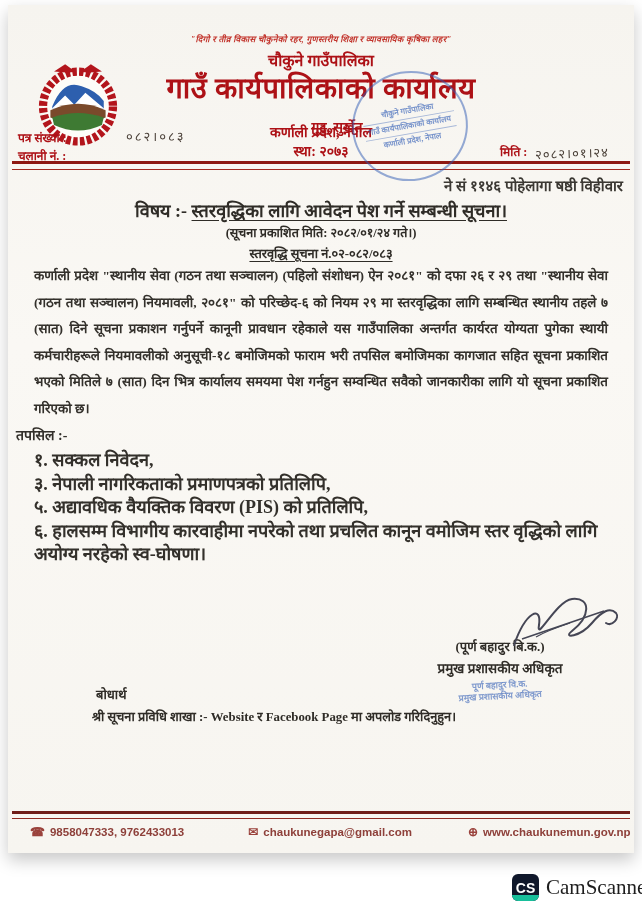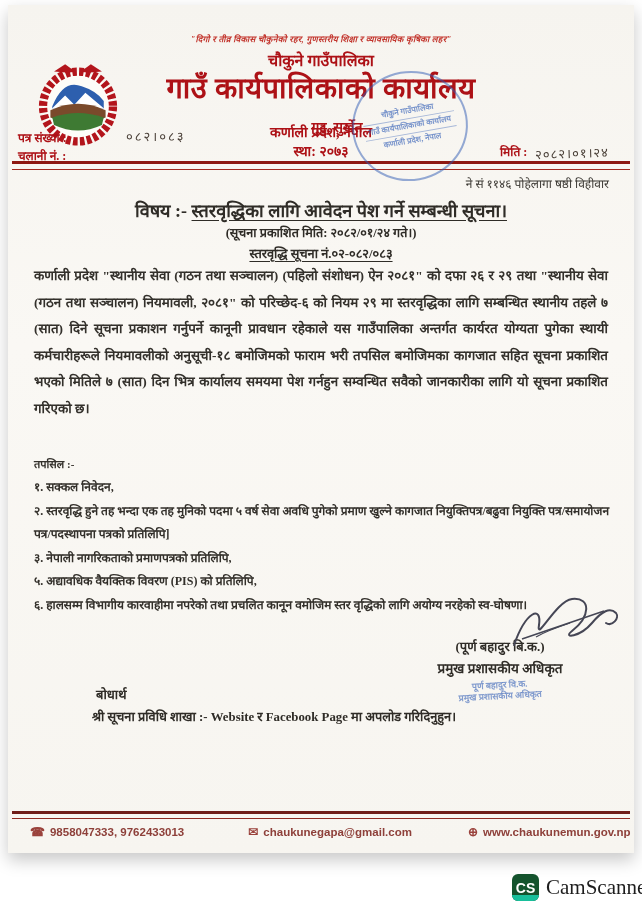--- a/index.html
+++ b/index.html
@@ -13,46 +13,46 @@
   .ctr{left:0;width:626px;text-align:center;}
   .slogan{top:28px;font-size:8.5px;font-style:italic;font-weight:bold;color:#c2342c;letter-spacing:.3px;}
   .muni{top:44px;font-size:16px;font-weight:bold;}
   .office{top:62px;font-size:29px;font-weight:bold;letter-spacing:.5px;}
   .addr1{top:112px;font-size:14px;font-weight:bold;margin-left:16px;}
   .addr2{top:117px;font-size:14px;font-weight:bold;}
   .estd{top:136px;font-size:14px;font-weight:bold;}
   .lbl{font-size:12px;font-weight:bold;color:#ad1116;}
   .hand{font-family:"DejaVu Sans Mono","Liberation Mono",monospace;color:#4a4038;}
   .dblline{left:4px;top:156px;width:618px;height:5px;border-top:3px solid #8e1812;border-bottom:1.5px solid #a12a20;}
-  .nsline{top:170px;right:25px;font-size:12px;color:#3b3833;font-weight:normal;}
+  .nsline{top:170px;right:11px;font-size:15px;color:#3b3833;font-weight:bold;}
   .subj{line-height:21px;color:#2f2c27;font-weight:bold;}
   .u{text-decoration:underline;text-underline-offset:3px;}
   .bodytxt{left:26px;top:258px;width:574px;font-size:13.4px;line-height:26.5px;
            text-align:justify;color:#33302b;font-weight:bold;}
-  .tapasil{left:26px;top:420px;font-size:11px;font-weight:bold;color:#33302b;margin-top:31px;}
-  .items{left:26px;top:444px;width:580px;font-size:12px;line-height:23.5px;color:#33302b;font-weight:bold;margin-top:27px;}
+  .tapasil{left:8px;top:420px;font-size:14px;font-weight:bold;color:#33302b;}
+  .items{left:26px;top:444px;width:580px;font-size:18px;line-height:23.5px;color:#33302b;font-weight:bold;}
   .items .it{margin:0 0 0 0;}
   .sig-block{left:372px;top:632px;width:240px;text-align:center;color:#2f2c27;font-weight:bold;}
   .sig-name{font-size:13px;}
   .sig-title{font-size:13.5px;margin-top:4px;}
   .sig-stamp{margin-top:3px;font-size:9px;color:rgba(58,100,184,.62);transform:rotate(-3deg);line-height:11px;font-weight:bold;}
   .cc-label{left:88px;top:680px;font-size:13px;font-weight:bold;color:#2f2c27;}
   .cc-line{left:84px;top:702px;width:520px;font-size:12.8px;font-weight:bold;color:#2f2c27;}
   .f-line{left:4px;top:806px;width:618px;height:4px;border-top:3px solid #701d18;border-bottom:1px solid #8e2a22;}
   .f-row{left:0;top:820px;width:626px;font-family:"Liberation Sans",sans-serif;
          font-size:11.5px;color:#8e403a;font-weight:bold;display:flex;}
   .f-cell{display:flex;align-items:center;gap:5px;}
   .f-icon{font-size:12px;color:#9a423c;}
   .stampblue{left:344px;top:66px;width:112px;height:106px;border:2.5px solid rgba(45,90,180,.5);
              border-radius:50%;transform:rotate(-10deg);z-index:5;
              display:flex;flex-direction:column;align-items:center;justify-content:center;
              color:rgba(45,90,180,.62);font-size:8px;font-weight:bold;line-height:10px;text-align:center;}
   .stampblue .inner{border-top:1px solid rgba(45,90,180,.4);border-bottom:1px solid rgba(45,90,180,.4);padding:2px 4px;margin:2px 0;}
   .cam{position:absolute;left:512px;top:874px;display:flex;align-items:center;gap:7px;}
-  .cam-badge{width:27px;height:27px;background:#14532d;border-radius:6px;position:relative;
+  .cam-badge{width:27px;height:27px;background:#0f172a;border-radius:6px;position:relative;
              display:flex;align-items:center;justify-content:center;
              color:#fff;font-family:"Liberation Sans",sans-serif;font-weight:bold;font-size:14px;}
   .cam-badge::after{content:"";position:absolute;left:0;bottom:0;width:100%;height:6px;
                     background:#18bf9b;border-radius:0 0 6px 6px;}
   .cam-label{font-size:21px;color:#1d1d1d;}
   .sigsvg{left:498px;top:588px;z-index:4;}
 </style>
 </head>
 <body>
 
@@ -101,21 +101,20 @@
     <div class="abs ctr subj" style="top:218px;font-size:12.6px;">(सूचना प्रकाशित मिति: २०८२/०१/२४ गते।)</div>
     <div class="abs ctr subj" style="top:239px;font-size:12.8px;">
       <span class="u">स्तरवृद्धि सूचना नं.०२-०८२/०८३</span>
     </div>
 
     <div class="abs bodytxt">कर्णाली प्रदेश "स्थानीय सेवा (गठन तथा सञ्चालन) (पहिलो संशोधन) ऐन २०८१" को दफा २६ र २९ तथा "स्थानीय सेवा (गठन तथा सञ्चालन) नियमावली, २०८१" को परिच्छेद-६ को नियम २९ मा स्तरवृद्धिका लागि सम्बन्धित स्थानीय तहले ७ (सात) दिने सूचना प्रकाशन गर्नुपर्ने कानूनी प्रावधान रहेकाले यस गाउँपालिका अन्तर्गत कार्यरत योग्यता पुगेका स्थायी कर्मचारीहरूले नियमावलीको अनुसूची-१८ बमोजिमको फाराम भरी तपसिल बमोजिमका कागजात सहित सूचना प्रकाशित भएको मितिले ७ (सात) दिन भित्र कार्यालय समयमा पेश गर्नहुन सम्वन्धित सवैको जानकारीका लागि यो सूचना प्रकाशित गरिएको छ।</div>
 
     <div class="abs tapasil">तपसिल :-</div>
     <div class="abs items">
       <div class="it">१. सक्कल निवेदन,</div>
-      <div class="it">२. स्तरवृद्धि हुने तह भन्दा एक तह मुनिको पदमा ५ वर्ष सेवा अवधि पुगेको प्रमाण खुल्ने कागजात नियुक्तिपत्र/बढुवा नियुक्ति पत्र/समायोजन पत्र/पदस्थापना पत्रको प्रतिलिपि]</div>
       <div class="it">३. नेपाली नागरिकताको प्रमाणपत्रको प्रतिलिपि,</div>
       <div class="it">५. अद्यावधिक वैयक्तिक विवरण (PIS) को प्रतिलिपि,</div>
       <div class="it">६. हालसम्म विभागीय कारवाहीमा नपरेको तथा प्रचलित कानून वमोजिम स्तर वृद्धिको लागि अयोग्य नरहेको स्व-घोषणा।</div>
     </div>
 
     <div class="abs sigsvg">
       <svg width="120" height="62" viewBox="0 0 120 62">
         <path d="M8 52 C 20 18, 36 12, 33 32 C 30 50, 50 8, 66 6 C 86 4, 84 24, 66 38 C 56 46, 74 44, 86 30 C 96 18, 104 14, 110 20 C 114 25, 106 34, 100 30" stroke="#454655" stroke-width="2" fill="none" stroke-linecap="round"></path>
         <path d="M16 46 L98 18" stroke="#454655" stroke-width="1.6" fill="none"></path>
         <path d="M30 44 C 40 38, 52 34, 64 30" stroke="#454655" stroke-width="1.2" fill="none"></path>

